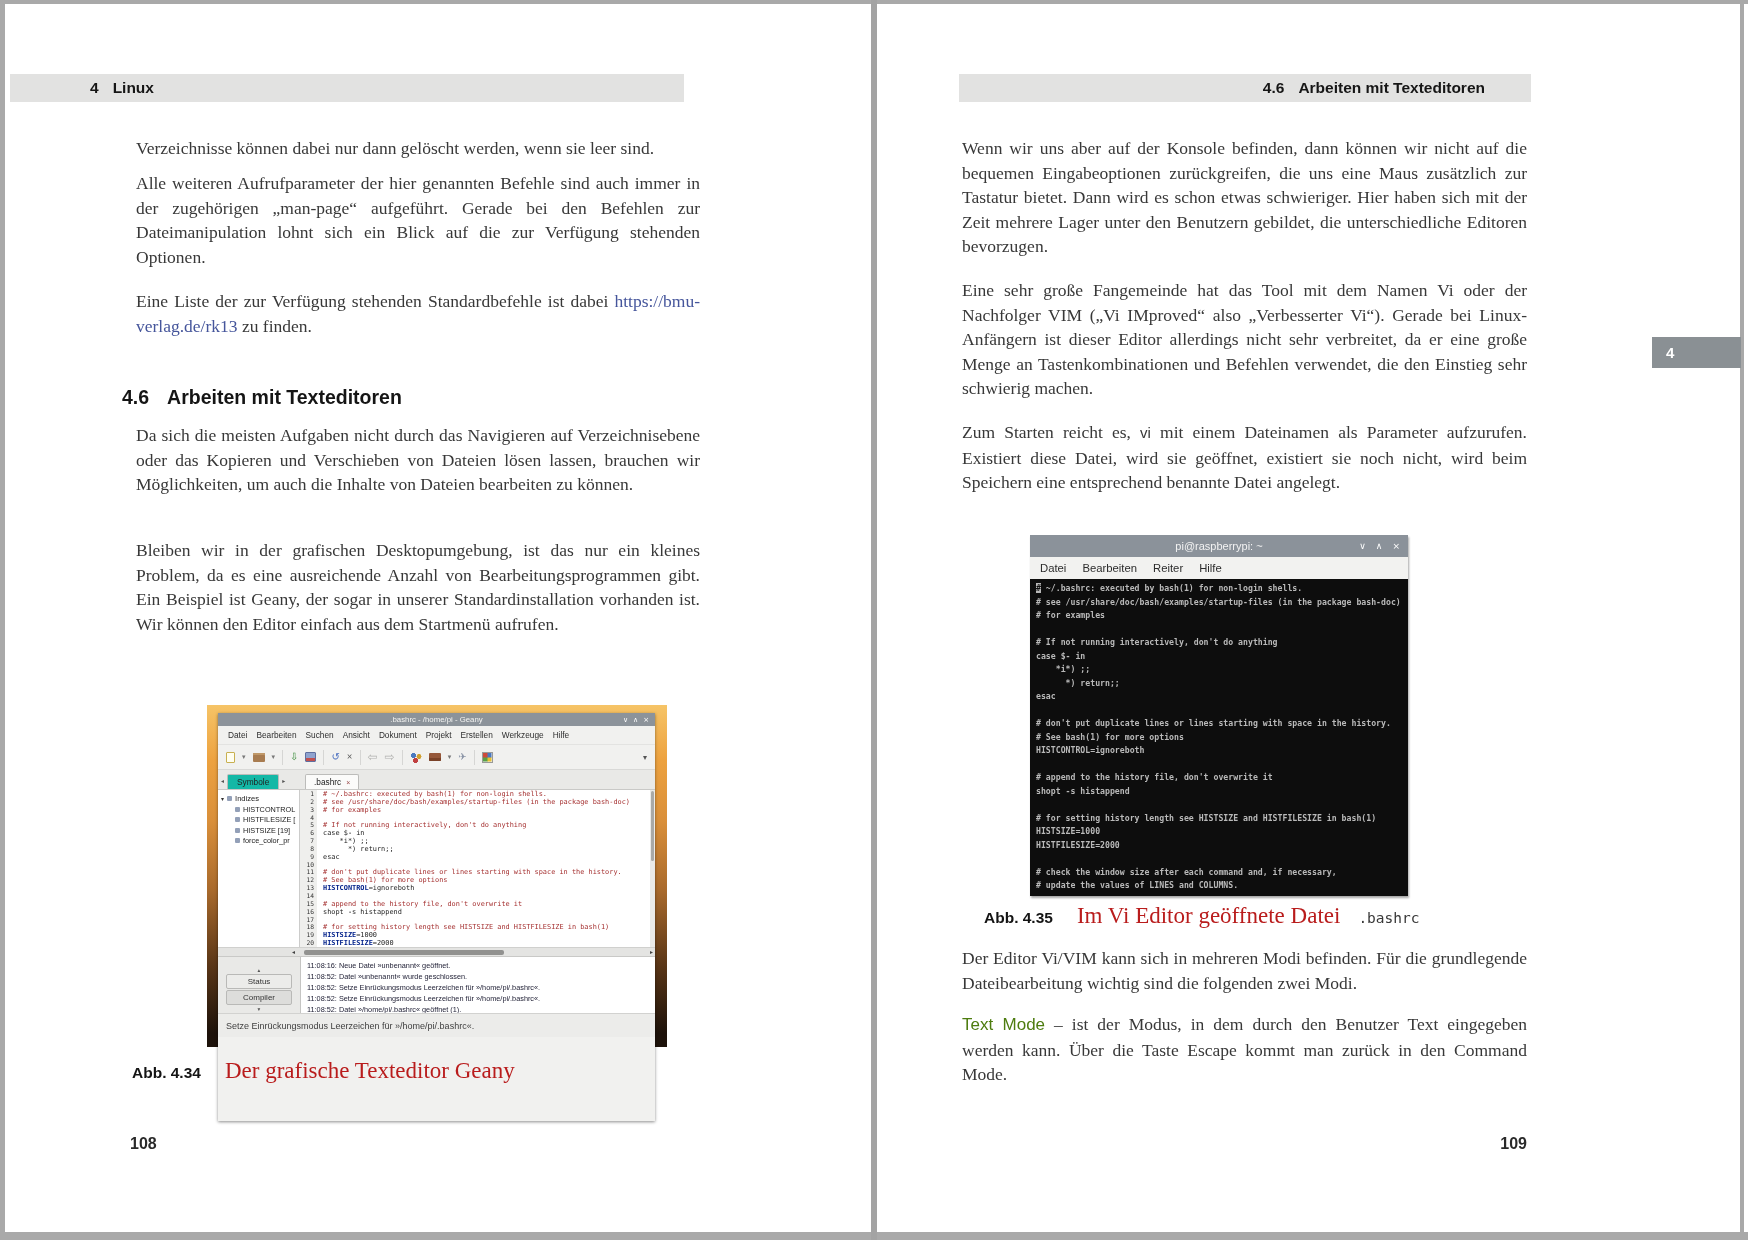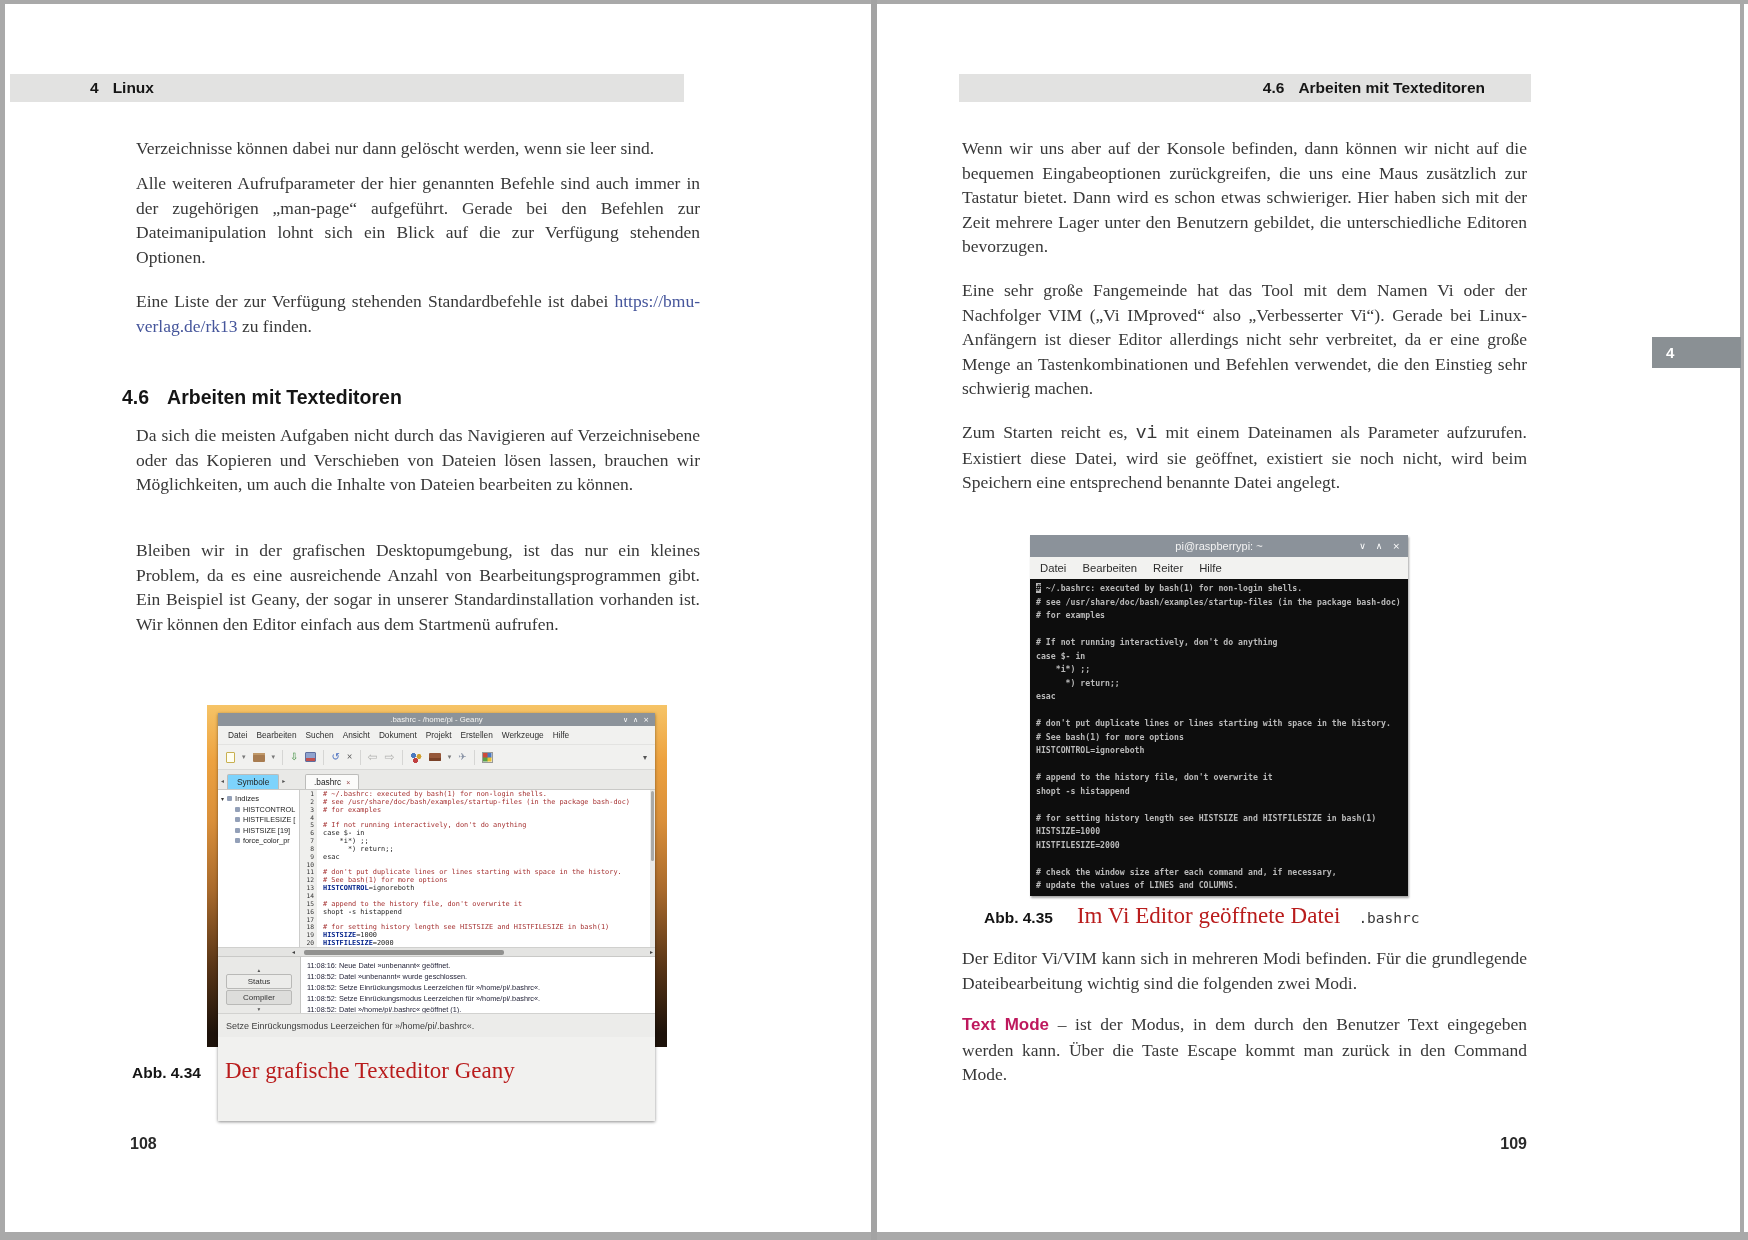--- a/index.html
+++ b/index.html
@@ -22,22 +22,22 @@
              font-size:15.5px; color:#161616; }
   .runhead-left { left:10px; width:674px; padding-left:80px; }
   .runhead-right { left:959px; width:572px; justify-content:flex-end; padding-right:46px; }
 
   
   .para { position:absolute; font-size:17.5px; line-height:24.6px; color:#383838;
           text-align:justify; }
   .lp { left:136px; width:564px; }
   .rp { left:962px; width:565px; }
   .link { color:#45559b; text-decoration:none; cursor:pointer; }
-  .mono-inline { font-family:Liberation Mono, monospace; font-size:18px; }
-  .bold-lead { font-family:"Liberation Sans", sans-serif; font-weight:bold; color:#be185d; font-size:17px; }
+  .mono-inline { font-family:Liberation Sans, sans-serif; font-size:15px; }
+  .bold-lead { font-family:"Liberation Sans", sans-serif; font-weight:normal; color:#4d7c0f; font-size:17px; }
 
   .section-h { position:absolute; left:122px; display:flex; gap:18px;
                font-family:"Liberation Sans", sans-serif; font-weight:bold;
                font-size:19.5px; color:#151515; }
 
   .caption { position:absolute; display:flex; gap:24px; align-items:baseline; }
   .caption .cap-label { font-family:"Liberation Sans", sans-serif; font-weight:bold;
                         font-size:15.5px; color:#141414; }
   .caption .cap-text { font-size:23px; color:#b91c1c; }
   .caption .cap-code { font-family:"DejaVu Sans Mono", monospace; font-size:14.5px; color:#383838; margin-left:-6px; }
@@ -90,21 +90,21 @@
   .i-run { color:#8a94a6; }
   .i-colors { width:11px; height:11px; border:1px solid #9a9a98;
     background-image: linear-gradient(#cf4a3a,#cf4a3a), linear-gradient(#4a78c0,#4a78c0),
                       linear-gradient(#58a048,#58a048), linear-gradient(#e8c030,#e8c030);
     background-size:50% 50%; background-repeat:no-repeat;
     background-position:0 0, 100% 0, 0 100%, 100% 100%; }
 
   .grow-tabs { height:20px; flex:none; display:flex; background:#e9e9e7; border-bottom:1px solid #c9c9c7; }
   .gside-tabs { width:82px; flex:none; display:flex; align-items:flex-end; gap:3px; padding:0 3px; }
   .gside-arrow { font-size:6px; color:#555; padding-bottom:5px; }
-  .gtab { background:#7dd3fc; border:1px solid #bcbcba; border-bottom:none;
+  .gtab { background:#14b8a6; border:1px solid #bcbcba; border-bottom:none;
           border-radius:2px 2px 0 0; padding:2px 9px; font:8.3px "Liberation Sans", sans-serif; color:#222; }
   .gdoc-tabs { display:flex; align-items:flex-end; padding-left:5px; }
   .gdoc-tab { display:flex; gap:5px; align-items:center; background:#fbfbfa;
               border:1px solid #bcbcba; border-bottom:none; border-radius:2px 2px 0 0;
               padding:2px 8px; font:8.3px "Liberation Sans", sans-serif; color:#222; }
   .gtab-close { color:#9a4a4a; font-size:7px; }
 
   .gcontent { height:157px; flex:none; display:flex; background:#ffffff; }
   .gsidebar { width:82px; flex:none; border-right:1px solid #cccccb; padding-top:3px;
               font-family:"Liberation Sans", sans-serif; overflow:hidden; background:#ffffff; }

